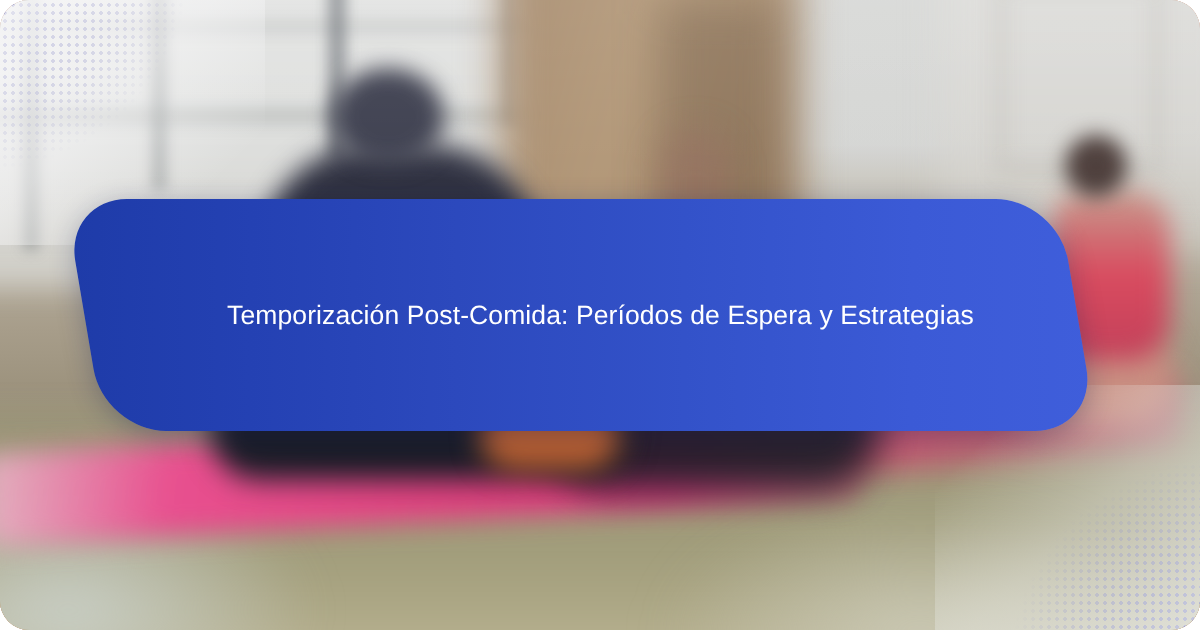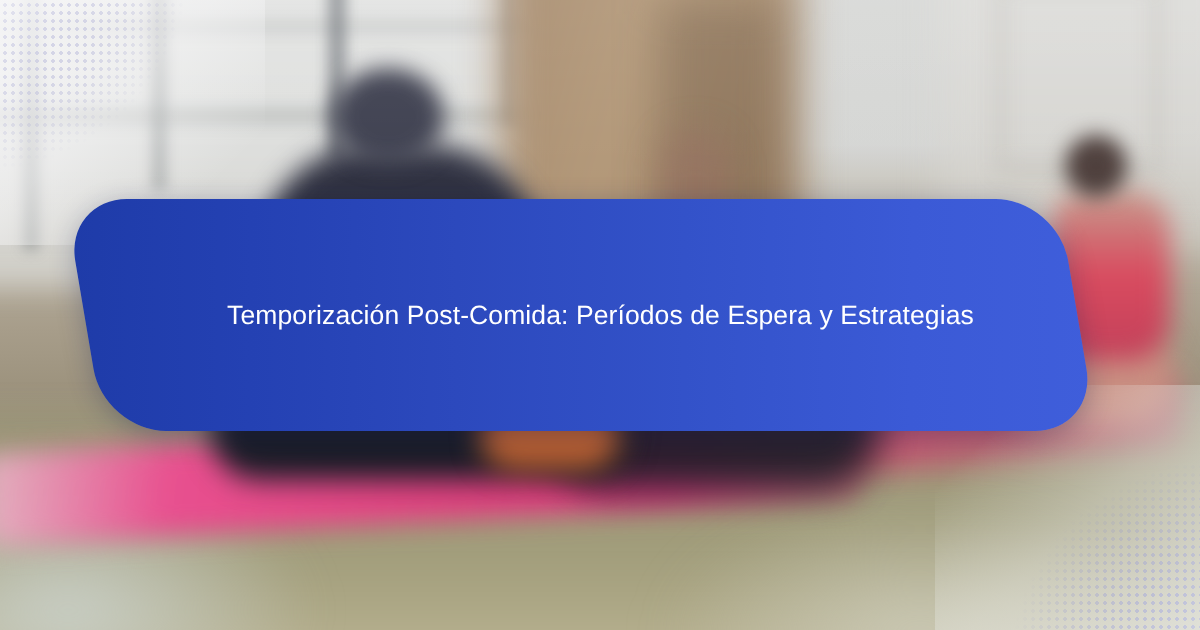--- a/index.html
+++ b/index.html
@@ -11,20 +11,21 @@
   body {
     font-family: "Liberation Sans", "DejaVu Sans", sans-serif;
   }
 
   .canvas {
     position: relative;
     width: 1200px;
     height: 630px;
     overflow: hidden;
     background: #c2410c;
+    border-radius: 29px;
   }
 
   
   .photo {
     position: absolute;
     inset: -40px;
     overflow: hidden;
   }
 
   

